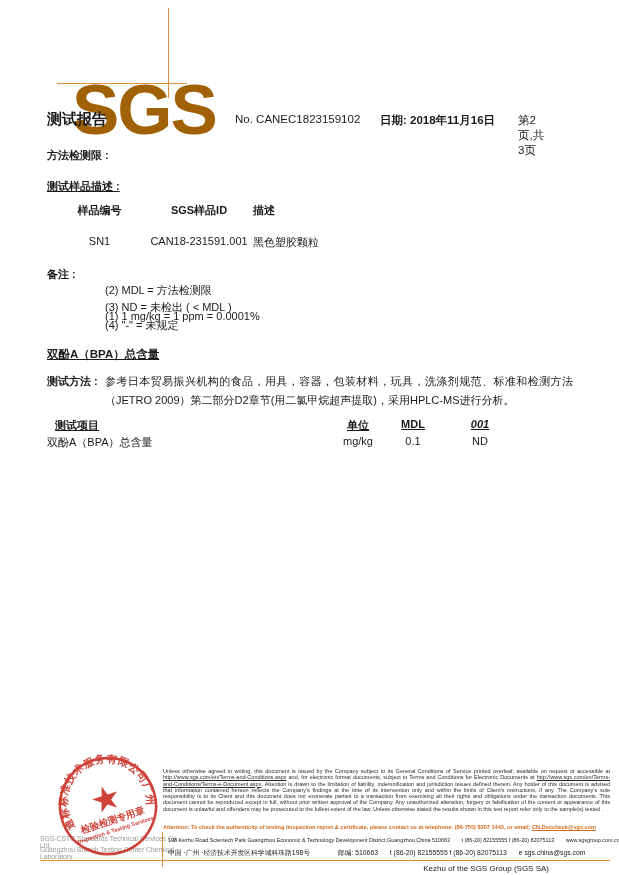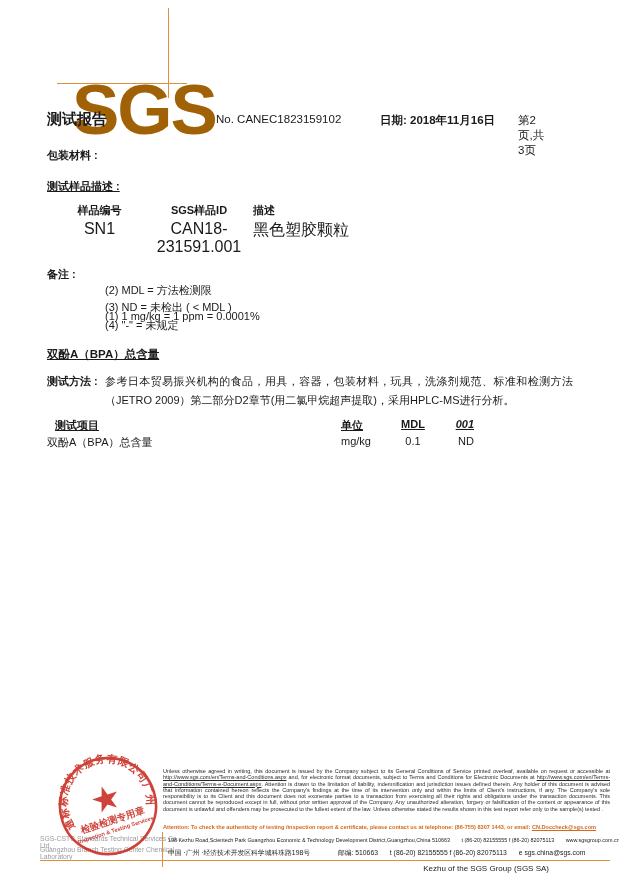--- a/index.html
+++ b/index.html
@@ -13,48 +13,48 @@
   .logo-text {
     position:absolute; left:15px; top:0;
     font-size:71px; font-weight:bold; letter-spacing:-2px;
     color:#a16207; font-family:"Liberation Sans", sans-serif;margin-top:47px;
   }
   .crop-h { position:absolute; left:0; top:61px; width:130px; height:1px; background:#dd8f3e; }
   .crop-v { position:absolute; left:111px; top:-14px; width:1px; height:90px; background:#dd8f3e; }
   
   .hdr { position:absolute; left:0; top:110px; width:550px; height:22px; }
   .hdr-title { position:absolute; left:47px; top:0; font-size:15px; font-weight:bold; }
-  .hdr-no { position:absolute; left:216px; top:3px; font-size:11.5px; }
+  .hdr-no { position:absolute; left:216px; top:3px; font-size:11.5px;padding-left:19px; }
   .hdr-date { position:absolute; left:380px; top:3px; font-size:11.5px;font-weight:bold; }
   .hdr-page { position:absolute; left:518px; top:3px; font-size:11.5px; }
   .lbl { font-size:11px; font-weight:bold; }
   .results-label { position:absolute; left:47px; top:148px; }
   .sample-heading { position:absolute; left:47px; top:179px; text-decoration:underline; }
   
   .st-h { position:absolute; top:203px; font-size:11px; font-weight:bold; }
-  .st-r { position:absolute; top:220px; font-size:16px; }
+  .st-r { position:absolute; top:235px; font-size:11px; }
   .c1 { left:52px; width:95px; text-align:center; }
   .c2 { left:140px; width:118px; text-align:center; }
   .c3 { left:253px; width:160px; text-align:left; }
   
   .remarks-label { position:absolute; left:47px; top:247px;margin-top:20px; }
   .note { position:absolute; left:105px; font-size:11px; }
   .n0 { top:265px;margin-top:45px; } .n1 { top:283px; } .n2 { top:300px; } .n3 { top:318px; }
   
   .bpa-heading { position:absolute; left:47px; top:347px; font-size:11.5px; font-weight:bold; text-decoration:underline; }
   .method-label { position:absolute; left:47px; top:374px; }
   .method-text { position:absolute; left:105px; top:372px; width:468px; font-size:11px; line-height:19px; text-align:justify; }
   
   .rt-h { position:absolute; top:418px; font-size:11px; font-weight:bold; text-decoration:underline; }
   .rt-r { position:absolute; top:435px; font-size:11px; }
   .rcol-item-h { left:55px; }
   .rcol-item { left:47px; }
-  .rcol-unit { left:341px; width:48px; text-align:left; }
+  .rcol-unit { left:334px; width:48px; text-align:center; }
   .rcol-mdl { left:395px; width:36px; text-align:center; }
-  .rcol-001 { left:438px; width:36px; text-align:right; }
+  .rcol-001 { left:462px; width:36px; text-align:center; }
   .italic { font-style:italic; }
   
   .disclaimer {
     position:absolute; left:163px; top:768px; width:447px;
     font-size:5.5px; line-height:6.3px; text-align:justify; color:#2b2b2b;
     font-family:"Liberation Sans", sans-serif;
   }
   .disclaimer .u { text-decoration:underline; }
   .attention {
     position:absolute; left:163px; top:824px; width:447px;
@@ -84,21 +84,21 @@
     <div class="crop-v"></div>
   </div>
 
   <div class="hdr">
     <span class="hdr-title">测试报告</span>
     <span class="hdr-no">No. CANEC1823159102</span>
     <span class="hdr-date">日期: 2018年11月16日</span>
     <span class="hdr-page">第2页,共3页</span>
   </div>
 
-  <span class="results-label lbl">包装材料 :</span>
+  <span class="results-label lbl">方法检测限 :</span>
 
   <span class="sample-heading lbl">测试样品描述 :</span>
   <span class="st-h c1">样品编号</span>
   <span class="st-h c2">SGS样品ID</span>
   <span class="st-h c3">描述</span>
   <div>
     <span class="st-r c1">SN1</span>
     <span class="st-r c2">CAN18-231591.001</span>
     <span class="st-r c3">黑色塑胶颗粒</span>
   </div>

